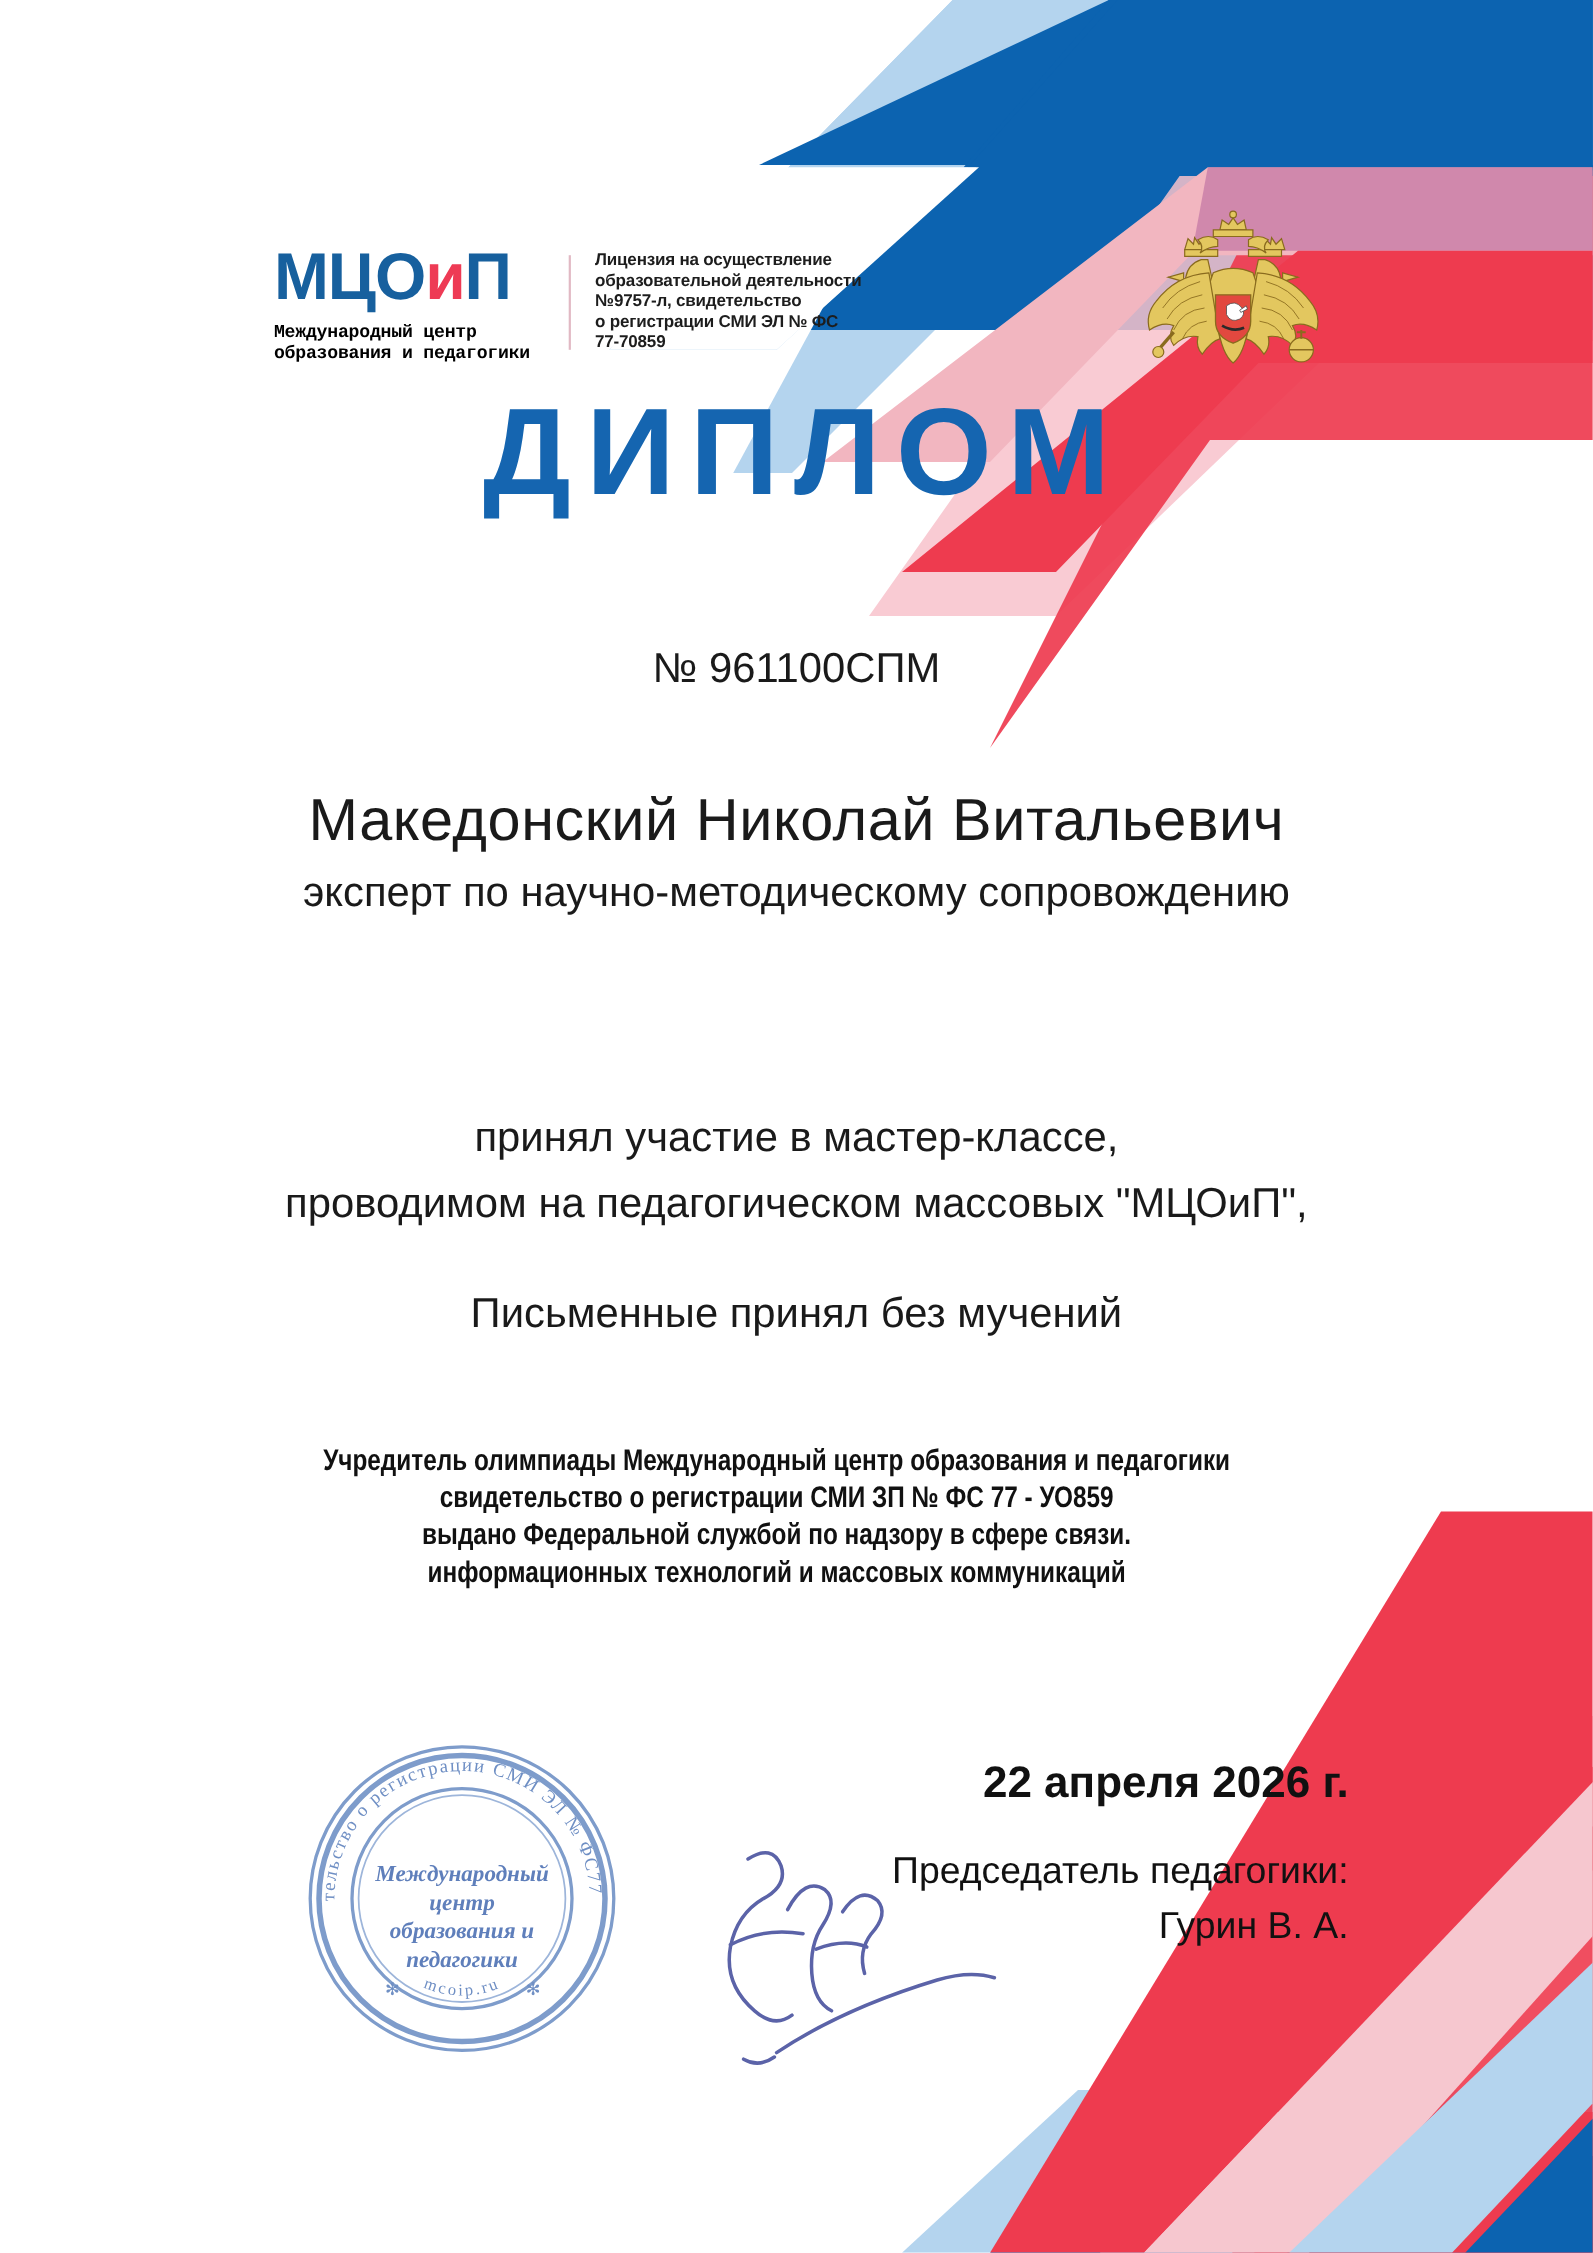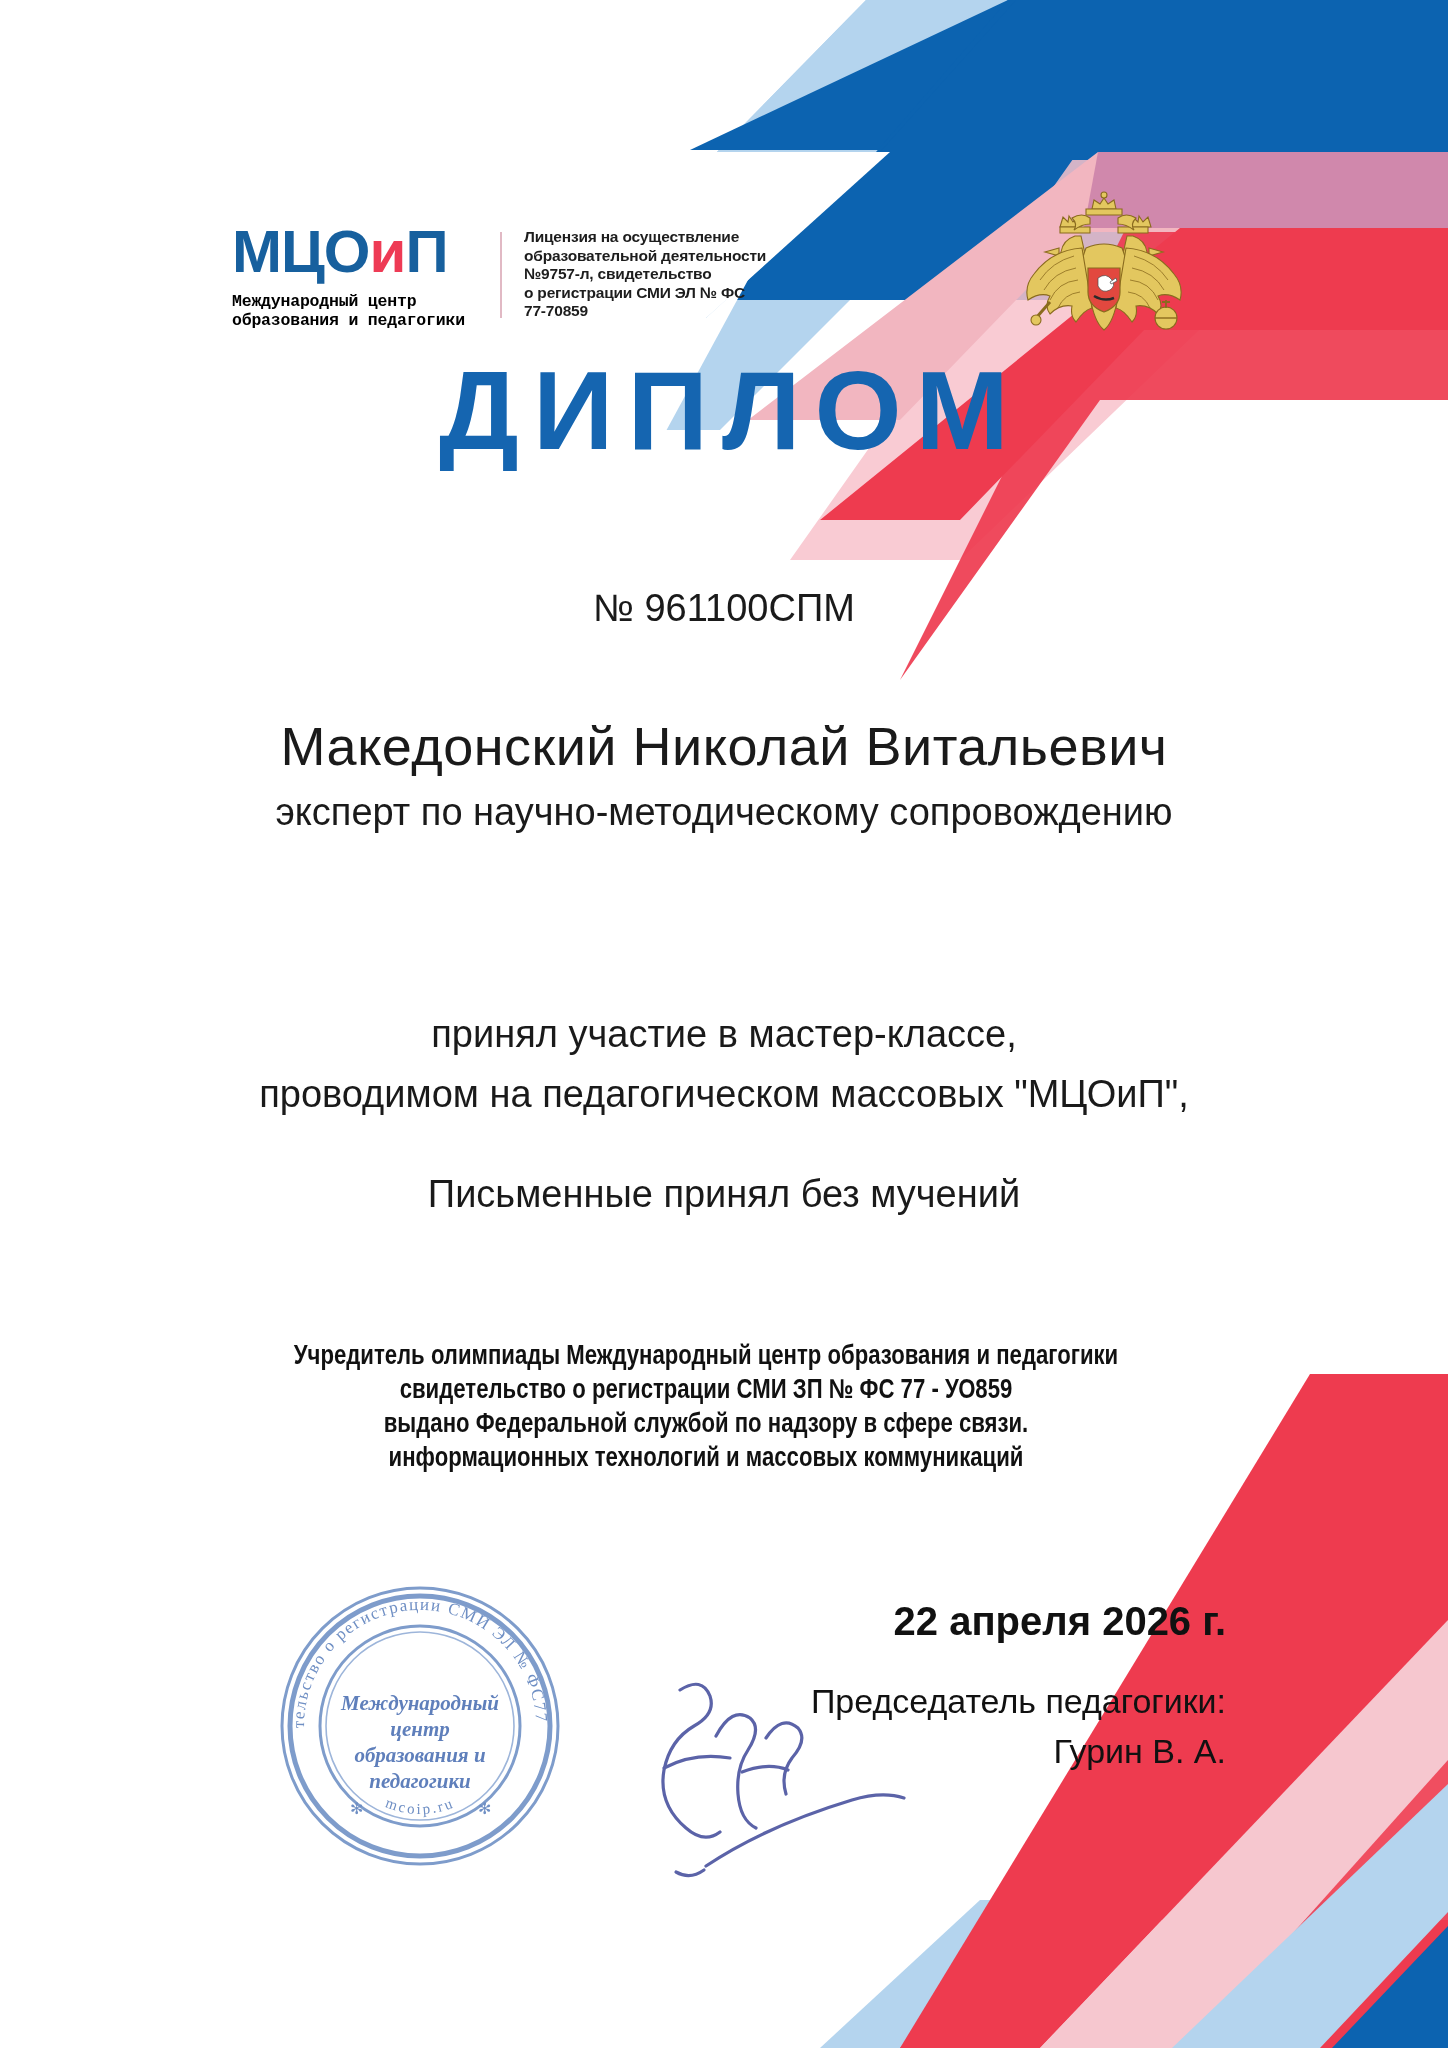--- a/index.html
+++ b/index.html
@@ -10,21 +10,21 @@
     position:relative;overflow:hidden;
     color:#1a1a1a;
   }
   .page{position:absolute;inset:0;overflow:hidden;background:#fff;}
 
   
   .ribbons{position:absolute;inset:0;pointer-events:none;}
   .ribbons svg{display:block;width:1448px;height:2048px;}
 
   
-  .header{position:absolute;left:0;top:0;width:1164px;height:330px;}
+  .header{position:absolute;left:17px;top:0;width:1164px;height:330px;}
 
   .logo-block{position:absolute;left:232px;top:222px;width:260px;}
   .logo-word{
     font-family:"Liberation Sans", sans-serif;
     font-weight:bold;font-size:60px;line-height:60px;
     letter-spacing:-1px;color:#17609e;white-space:nowrap;
   }
   .logo-word .red{color:#ee3b55;}
   .logo-sub{
     font-family:Liberation Mono, monospace;
@@ -68,21 +68,21 @@
   .l-confirm{top:648px;font-size:38px;line-height:44px;font-weight:400;}
   .l-name{top:716px;font-size:54px;line-height:60px;font-weight:400;letter-spacing:0.5px;}
   .l-role{top:790px;font-size:38px;line-height:44px;font-weight:400;}
 
   .l-p1{top:1012px;font-size:38px;line-height:44px;font-weight:400;}
   .l-p2{top:1072px;font-size:38px;line-height:44px;font-weight:400;}
   .l-theme{top:1172px;font-size:38px;line-height:44px;font-weight:400;}
 
   
   .founder{
-    position:absolute;left:0;top:1338px;width:1412px;text-align:center;
+    position:absolute;left:0;top:1310px;width:1412px;text-align:center;
   }
   .founder div{
     font-family:"Liberation Sans Narrow","Liberation Sans", sans-serif;
     transform:scaleX(0.82);
     font-weight:bold;font-size:27px;line-height:34px;
     color:#111;white-space:nowrap;
   }
 
   
   .date{

